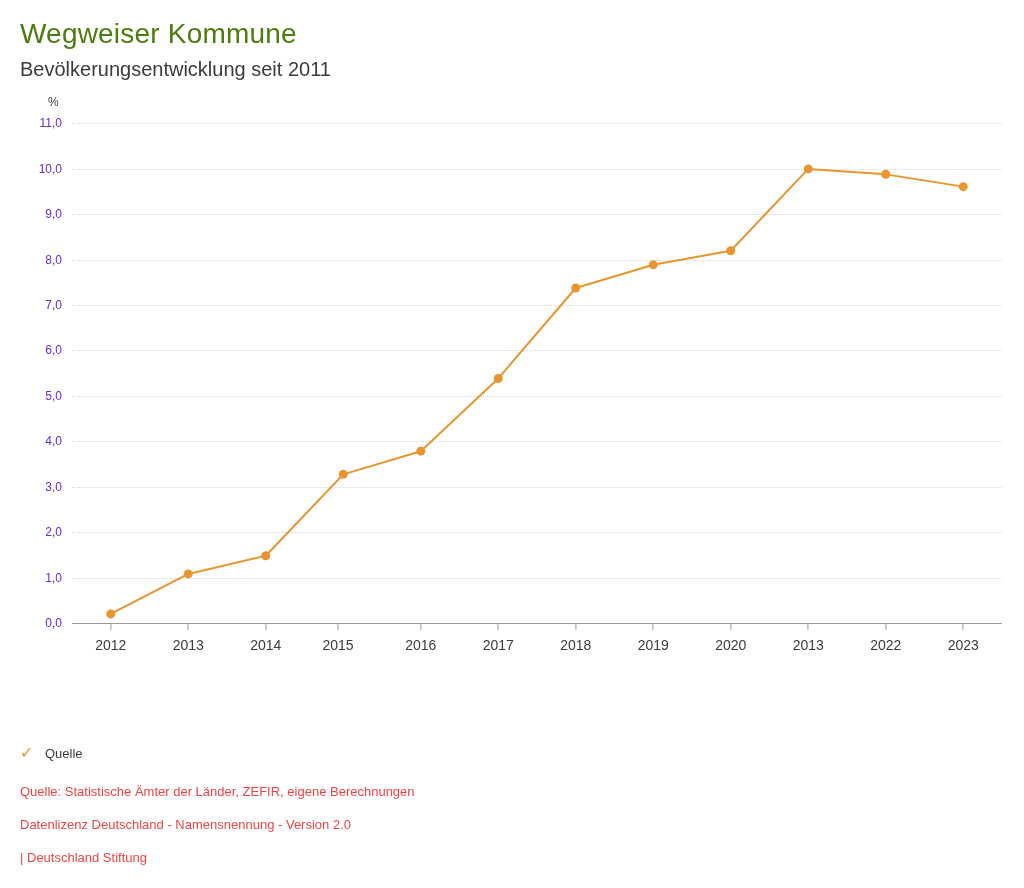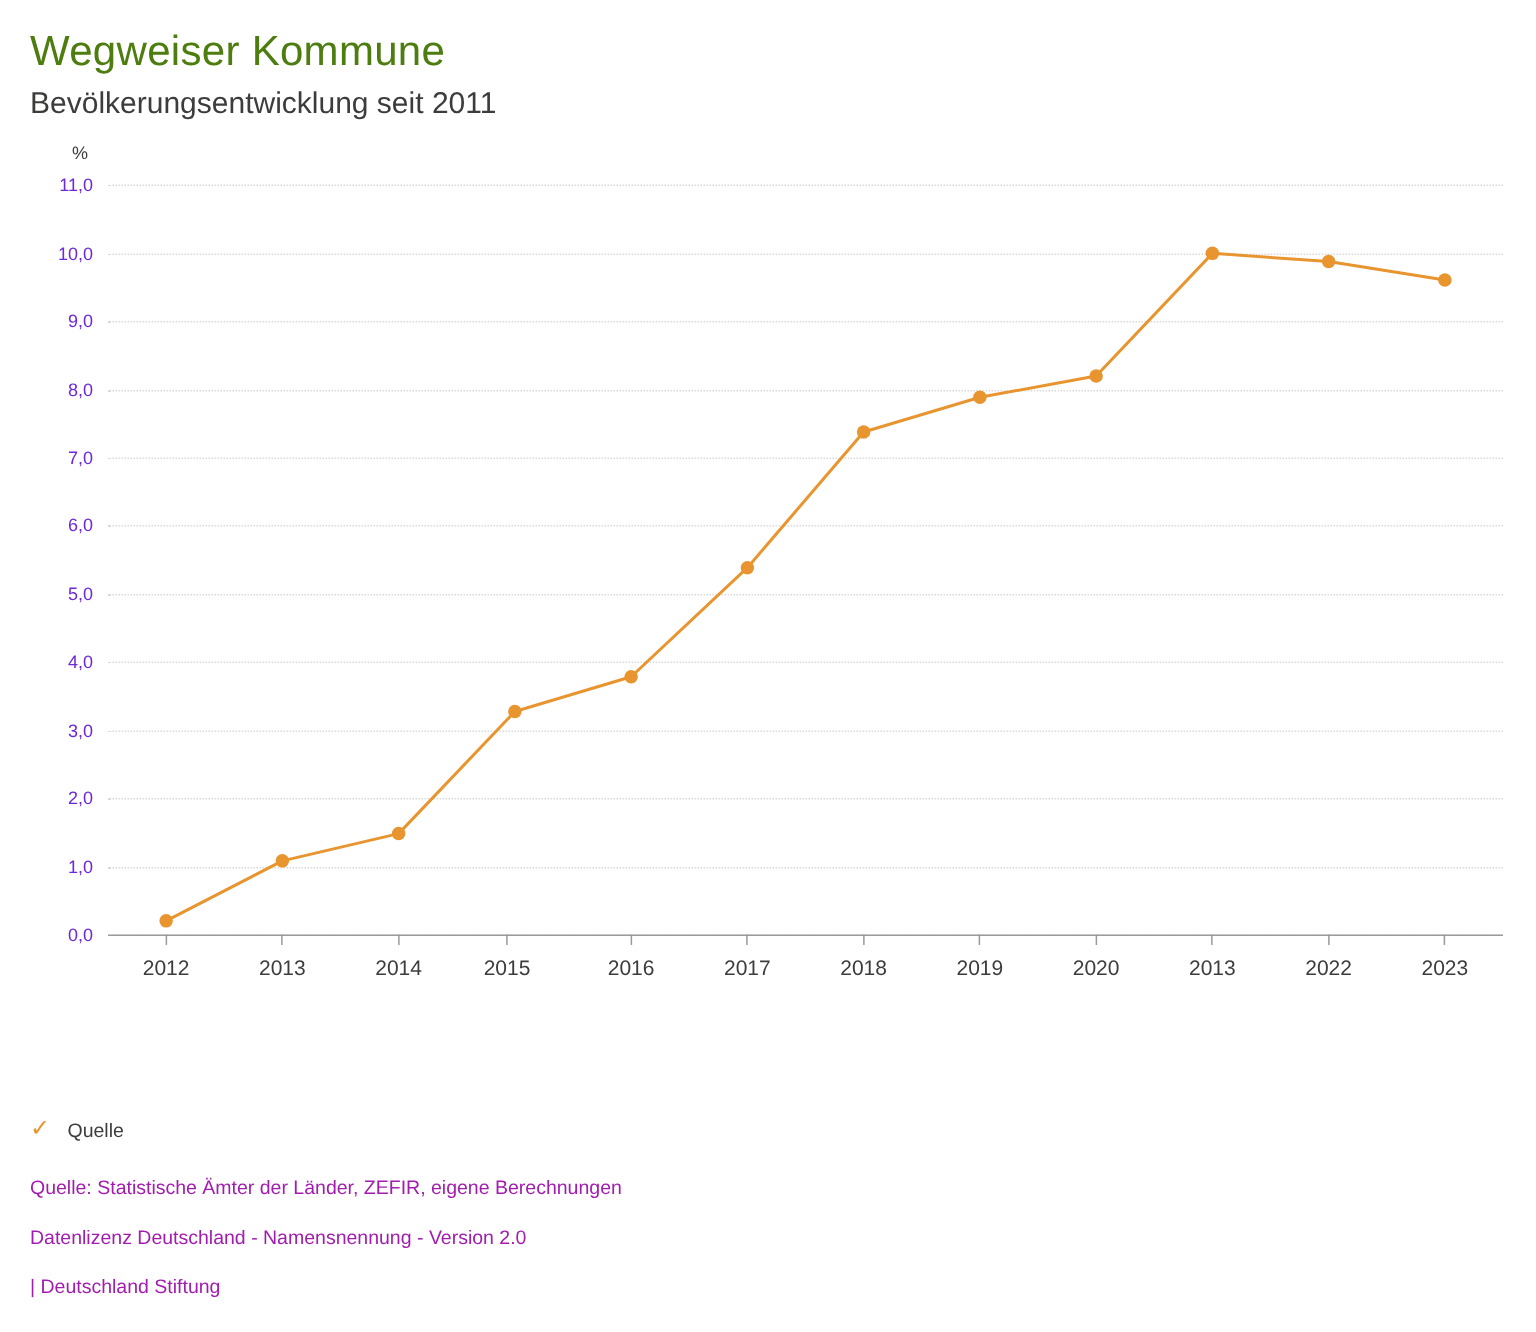--- a/index.html
+++ b/index.html
@@ -137,21 +137,21 @@
     color: #3c3c3b;
   }
   .footer {
     position: absolute;
     left: 20px;
     top: 785px;
     width: 960px;
   }
   .footer-line {
     font-size: 13px;
-    color: #a21caf;
+    color: #ef4444;
     line-height: 1.0;
     margin-bottom: 20px;
   }
   .footer-line:last-child { margin-bottom: 0; }
 </style>
 </head>
 <body>
 
 <div class="page">
 

